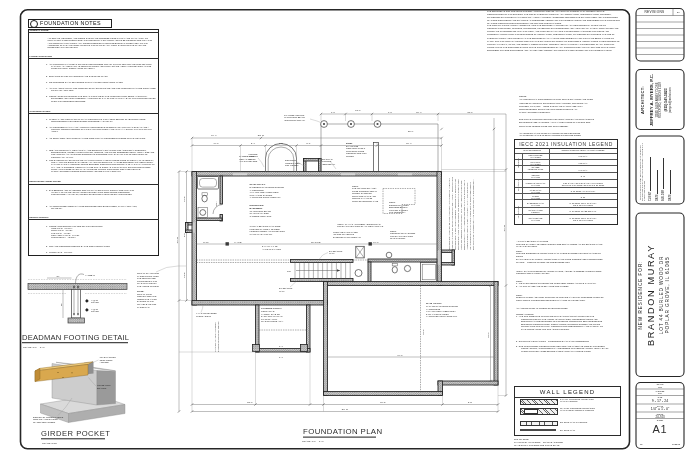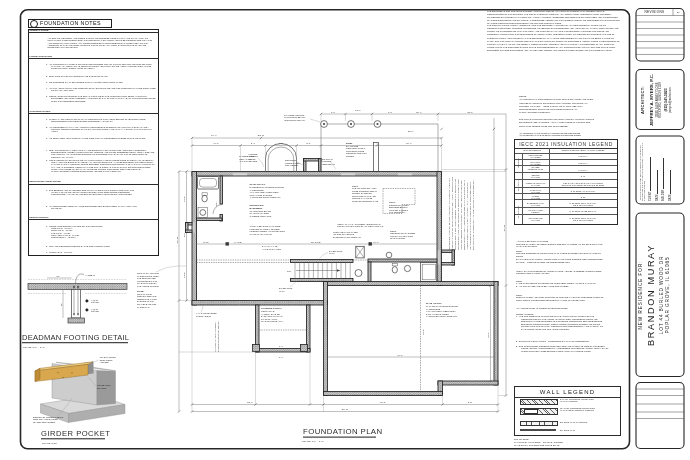--- a/index.html
+++ b/index.html
@@ -157,20 +157,36 @@
 
 <div class="abs" style="left:636px;top:213px;width:48px;height:163.5px;">
 <div style="position:absolute;left:24px;top:81.5px;width:155px;height:44px;transform:translate(-50%,-50%) rotate(-90deg);text-align:center;">
 <div style="font-size:4.6px;letter-spacing:1px;white-space:nowrap;">NEW RESIDENCE FOR:</div>
 <div style="font-size:9.2px;letter-spacing:1.6px;margin-top:2.5px;white-space:nowrap;">BRANDON MURAY</div>
 <div style="font-size:4.8px;letter-spacing:.8px;margin-top:3px;white-space:nowrap;">LOT 44 BURLED WOOD DR</div>
 <div style="font-size:4.8px;letter-spacing:.8px;margin-top:1.5px;white-space:nowrap;">POPLAR GROVE, IL 61065</div>
 </div>
 </div>
 
+<div class="abs" style="left:636px;top:382.5px;width:48px;height:66px;text-align:center;">
+<div class="abs" style="left:0;top:.7px;width:48px;font-size:1.8px;">DRAWN</div>
+<div class="abs" style="left:0;top:3.1px;width:48px;font-size:2.5px;">CW</div>
+<div class="abs" style="left:0;top:7.2px;width:48px;font-size:1.8px;">CHECKED</div>
+<div class="abs" style="left:0;top:9.7px;width:48px;font-size:2.5px;">TW</div>
+<div class="abs" style="left:0;top:13.8px;width:48px;font-size:1.8px;">DATE</div>
+<div class="abs" style="left:0;top:16.4px;width:48px;font-size:3.6px;">9 - 17 - 24</div>
+<div class="abs" style="left:0;top:22.3px;width:48px;font-size:1.8px;">SCALE</div>
+<div class="abs" style="left:0;top:24.9px;width:48px;font-size:3.6px;">1/4" = 1'- 0"</div>
+<div class="abs" style="left:0;top:30.3px;width:48px;font-size:1.8px;">JOB NO.</div>
+<div class="abs" style="left:0;top:32.8px;width:48px;font-size:2.9px;">24-743</div>
+<div class="abs" style="left:0;top:36.8px;width:48px;font-size:1.9px;">SHEET</div>
+<div class="abs" style="left:0;top:40.5px;width:48px;font-size:11px;letter-spacing:.8px;color:#2e2e2e;">A1</div>
+<div class="abs" style="left:4px;top:60.5px;font-size:2px;">OF</div>
+<div class="abs" style="right:4px;top:60.5px;font-size:2px;">SHEETS</div>
+</div>
 </div>
 
 <svg class="abs" style="left:0;top:0;" width="690" height="460" viewBox="0 0 690 460">
 <defs>
 <pattern id="wp" width="2.2" height="2.2" patternUnits="userSpaceOnUse">
 <rect width="2.2" height="2.2" fill="#cfcfcf"></rect>
 <circle cx="0.65" cy="0.75" r="0.48" fill="#565656"></circle>
 <circle cx="1.7" cy="1.6" r="0.38" fill="#757575"></circle>
 </pattern>
 </defs>

